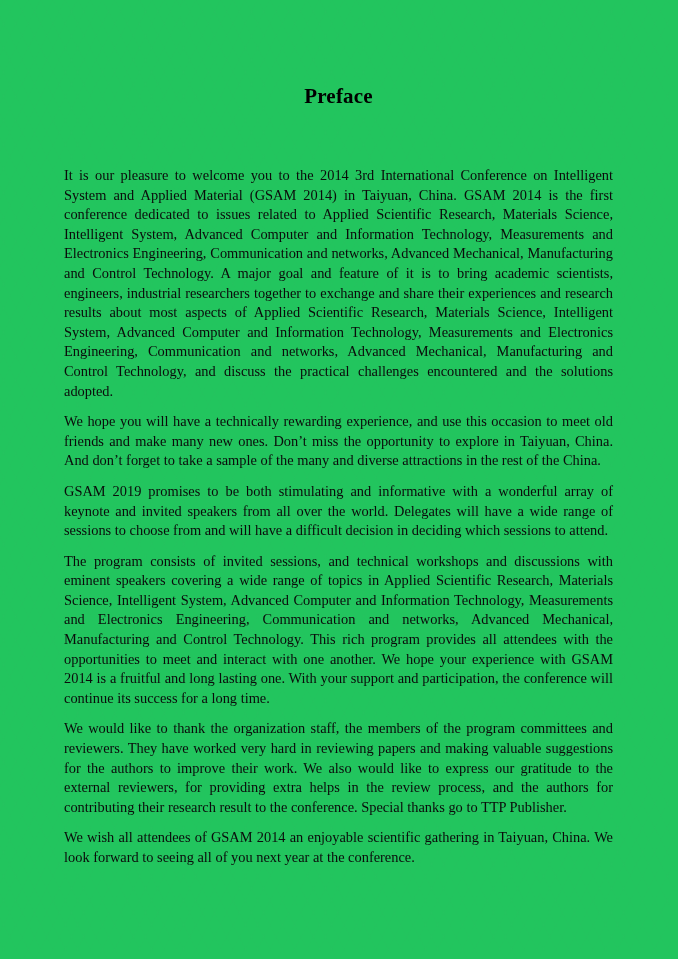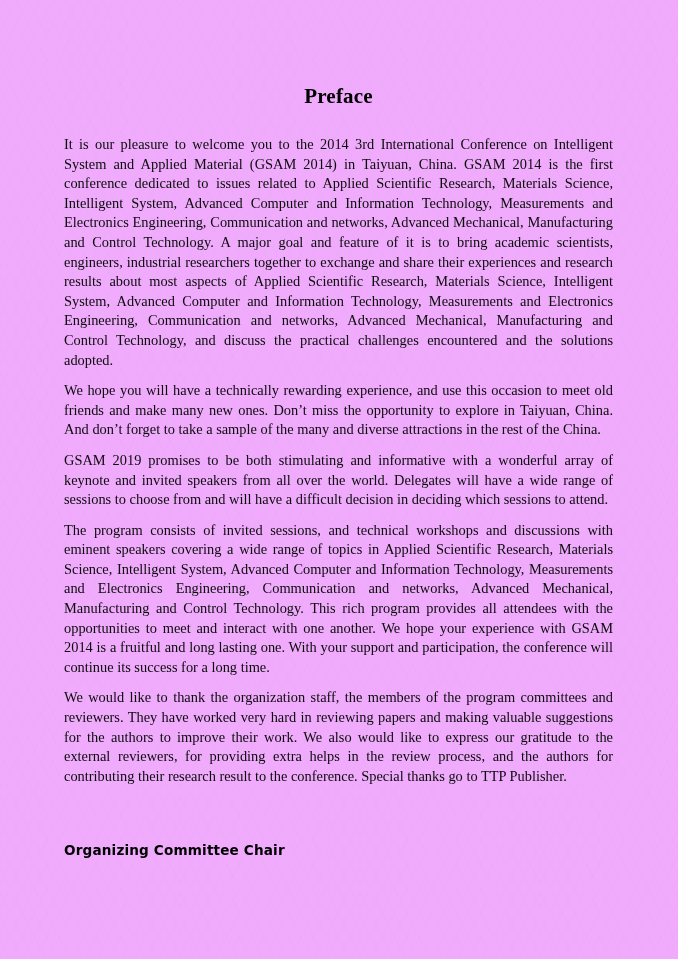--- a/index.html
+++ b/index.html
@@ -5,21 +5,21 @@
   html, body {
     margin: 0;
     padding: 0;
     background: #ffffff;
   }
 
   .page {
     position: relative;
     width: 678px;
     height: 959px;
-    background: #f0abfc;
+    background: #22c55e;
     overflow: hidden;
     box-sizing: border-box;
   }
 
   
   .watermark {
     position: absolute;
     inset: 0;
     pointer-events: none;
     opacity: 0.55;
@@ -52,21 +52,21 @@
     padding-top: 84px;
     text-align: center;
     font-family: "Liberation Serif", "DejaVu Serif", serif;
     font-weight: bold;
     font-size: 21px;
     letter-spacing: 0.2px;
     color: #000000;
   }
 
   .body-block {
-    margin-top: 26px;
+    margin-top: 57px;
   }
 
   .para {
     margin: 0 0 11px 0;
     font-family: "Liberation Serif", "DejaVu Serif", serif;
     font-size: 14.4px;
     line-height: 19.6px;
     text-align: justify;
     text-justify: inter-word;
     color: #0b0b0b;
@@ -108,20 +108,20 @@
   <div class="content">
 
     <h1 class="doc-title">Preface</h1>
 
     <div class="body-block">
       <p class="para">It is our pleasure to welcome you to the 2014 3rd International Conference on Intelligent System and Applied Material (GSAM 2014) in Taiyuan, China. GSAM 2014 is the first conference dedicated to issues related to Applied Scientific Research, Materials Science, Intelligent System, Advanced Computer and Information Technology, Measurements and Electronics Engineering, Communication and networks, Advanced Mechanical, Manufacturing and Control Technology. A major goal and feature of it is to bring academic scientists, engineers, industrial researchers together to exchange and share their experiences and research results about most aspects of Applied Scientific Research, Materials Science, Intelligent System, Advanced Computer and Information Technology, Measurements and Electronics Engineering, Communication and networks, Advanced Mechanical, Manufacturing and Control Technology, and discuss the practical challenges encountered and the solutions adopted.</p>
       <p class="para">We hope you will have a technically rewarding experience, and use this occasion to meet old friends and make many new ones. Don’t miss the opportunity to explore in Taiyuan, China. And don’t forget to take a sample of the many and diverse attractions in the rest of the China.</p>
       <p class="para">GSAM 2019 promises to be both stimulating and informative with a wonderful array of keynote and invited speakers from all over the world. Delegates will have a wide range of sessions to choose from and will have a difficult decision in deciding which sessions to attend.</p>
       <p class="para">The program consists of invited sessions, and technical workshops and discussions with eminent speakers covering a wide range of topics in Applied Scientific Research, Materials Science, Intelligent System, Advanced Computer and Information Technology, Measurements and Electronics Engineering, Communication and networks, Advanced Mechanical, Manufacturing and Control Technology. This rich program provides all attendees with the opportunities to meet and interact with one another. We hope your experience with GSAM 2014 is a fruitful and long lasting one. With your support and participation, the conference will continue its success for a long time.</p>
       <p class="para">We would like to thank the organization staff, the members of the program committees and reviewers. They have worked very hard in reviewing papers and making valuable suggestions for the authors to improve their work. We also would like to express our gratitude to the external reviewers, for providing extra helps in the review process, and the authors for contributing their research result to the conference. Special thanks go to TTP Publisher.</p>
+      <p class="para">We wish all attendees of GSAM 2014 an enjoyable scientific gathering in Taiyuan, China. We look forward to seeing all of you next year at the conference.</p>
     </div>
 
     <div class="signature">
-      <div class="sig-title">Organizing Committee Chair</div>
     </div>
 
   </div>
 </div>
 
 </body></html>

